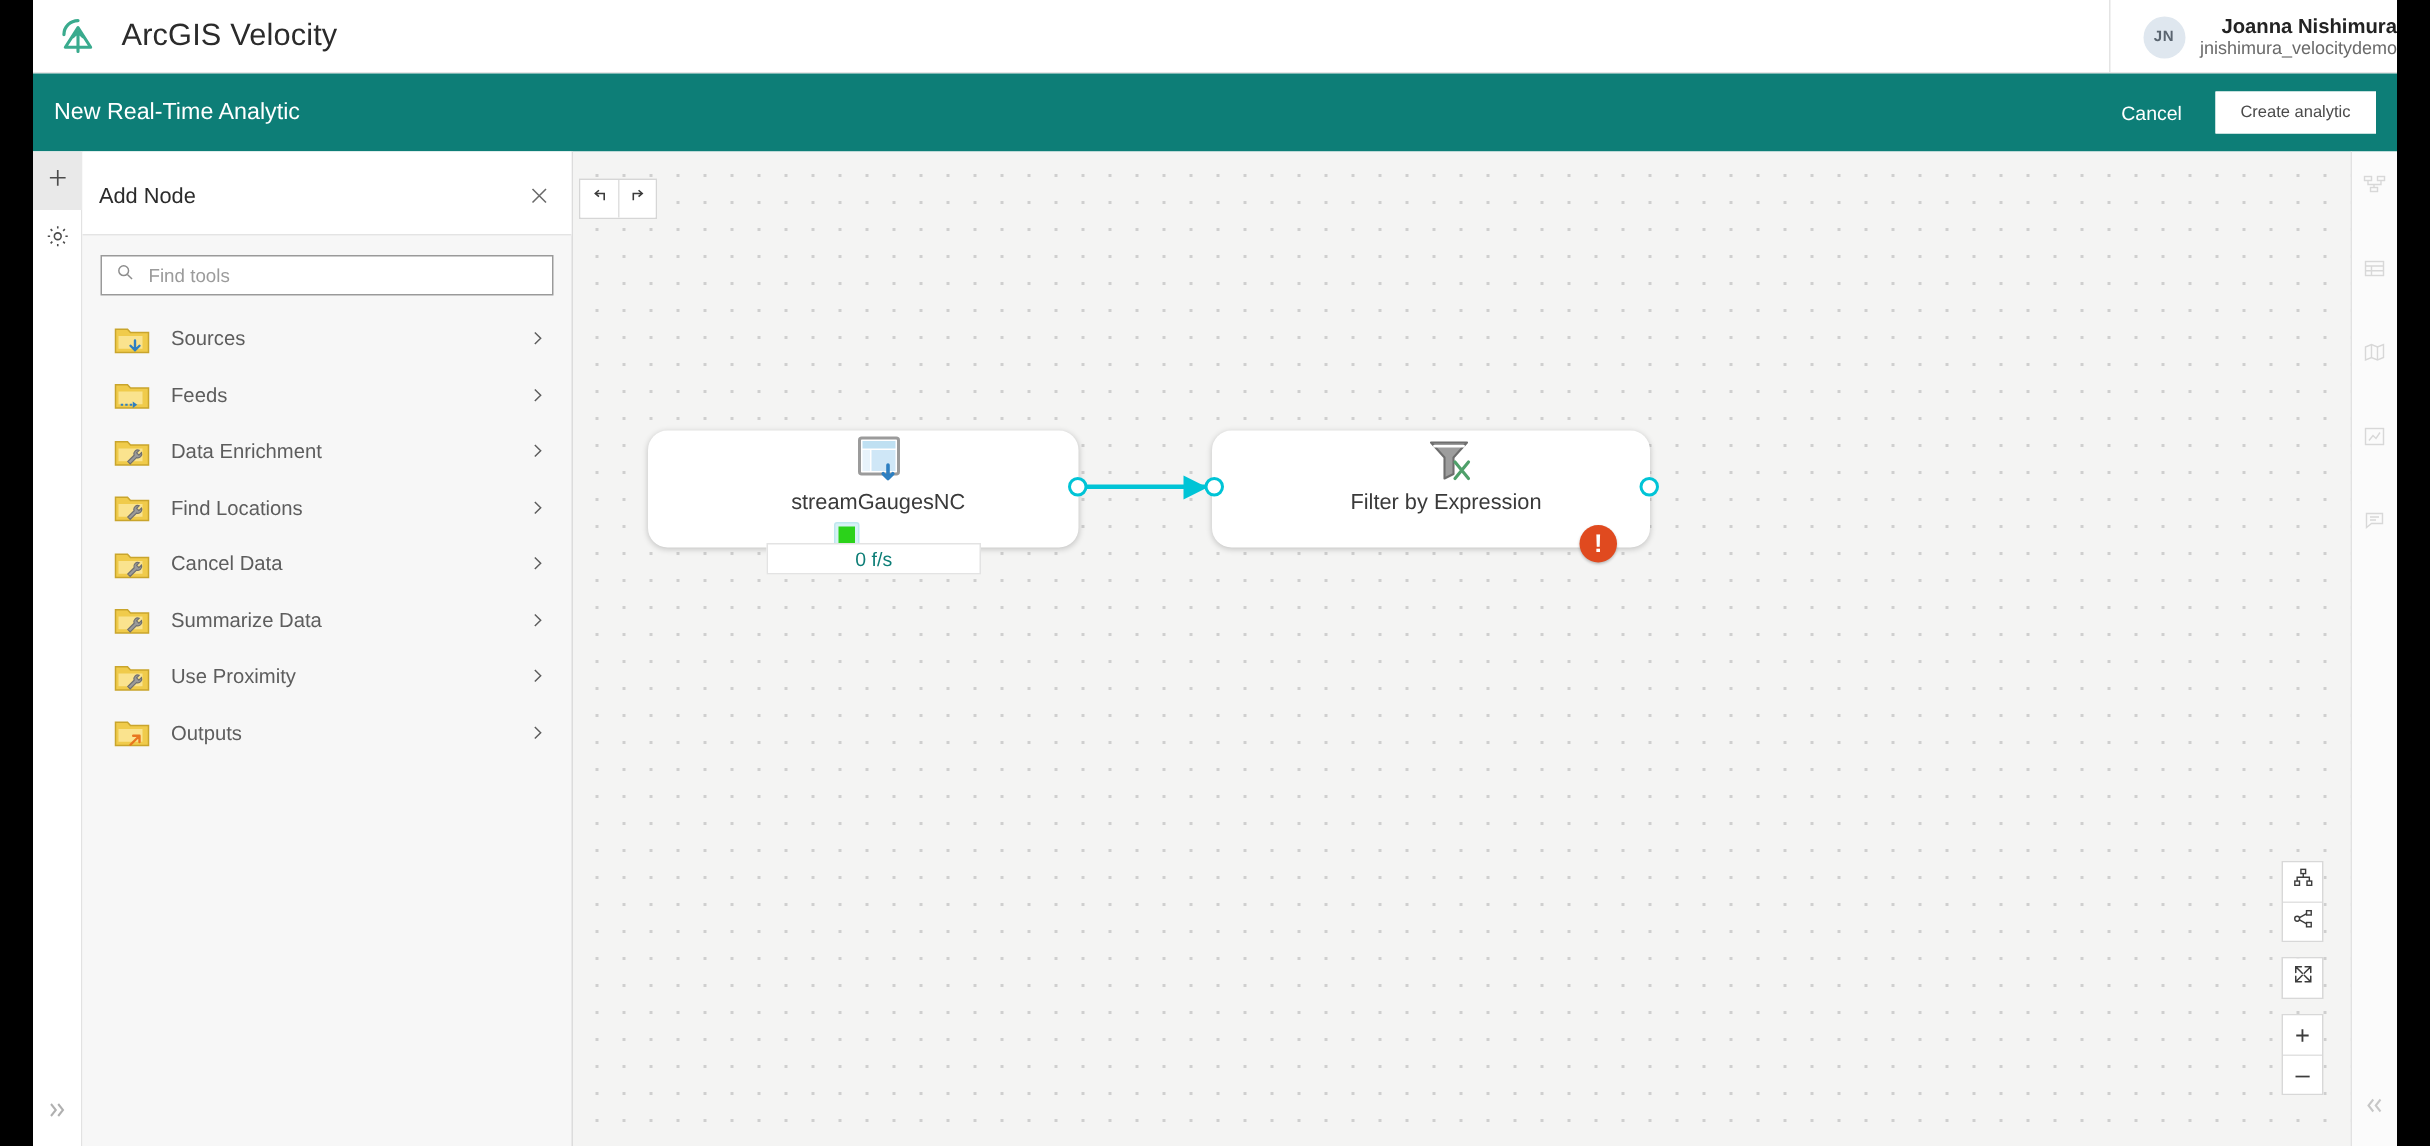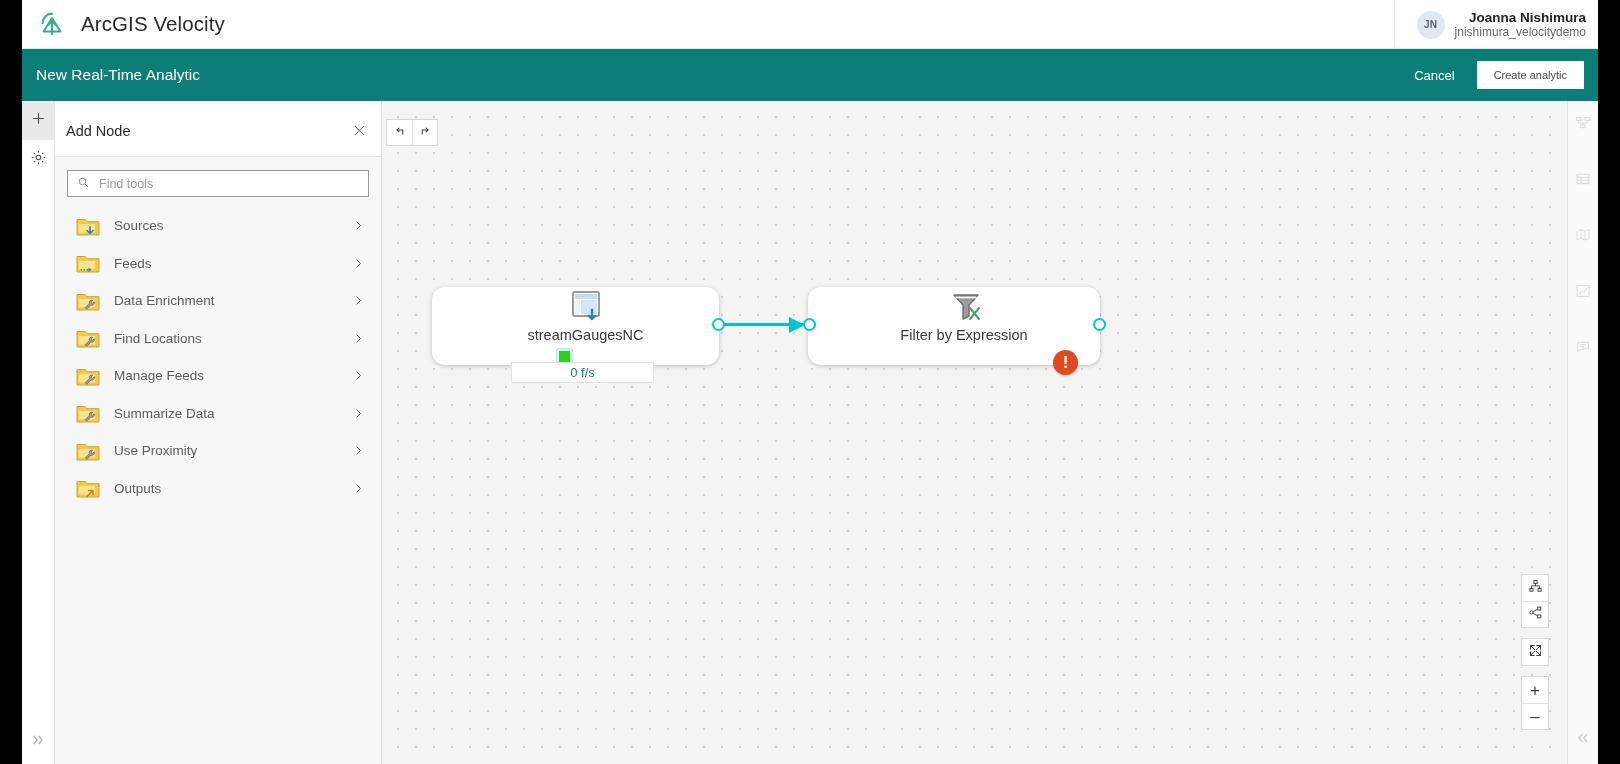--- a/index.html
+++ b/index.html
@@ -24,21 +24,21 @@
   .app-header {
     position: absolute; left: 22px; top: 0; width: 1576px; height: 49px;
     background: #ffffff; display: flex; align-items: center;
     border-bottom: 1px solid #e6e6e6;
   }
   .brand { display: flex; align-items: center; gap: 14px; padding-left: 15px; }
   .brand-logo { width: 30px; height: 30px; display:block; }
   .brand-title { font-size: 20.5px; color: #2b2b2b; letter-spacing: .1px; }
 
   .user-box {
-    position: absolute; right: 12px; top: 0; height: 49px;
+    position: absolute; right: 0; top: 0; height: 49px;
     display: flex; align-items: center; gap: 10px;
     padding-left: 22px; border-left: 1px solid #e4e4e4;
   }
   .avatar {
     width: 28px; height: 28px; border-radius: 50%;
     background: #dfe7ef; color: #5a6570;
     font-size: 10px; font-weight: bold;
     display: flex; align-items: center; justify-content: center;
     letter-spacing: .3px;
   }
@@ -354,21 +354,21 @@
       </div>
 
       <div class="tool-row">
         <span class="tool-icon">
           <svg viewBox="0 0 24 22" width="24" height="22">
             <path d="M1 4.5h8l2 2.2h12V20H1z" fill="#f0cb4b" stroke="#c9a52c" stroke-width="1"></path>
             <path d="M3 9h16v8.5H3z" fill="#fbe79a" opacity=".85"></path>
             <path d="M16.8 10.2a2.6 2.6 0 00-3.4 3.3l-4.2 4.2 1.6 1.6 4.2-4.2a2.6 2.6 0 003.3-3.4l-1.7 1.7-1.5-1.5z" fill="#9a9a9a" stroke="#6f6f6f" stroke-width=".8"></path>
           </svg>
         </span>
-        <span class="tool-label">Manage Feeds</span>
+        <span class="tool-label">Cancel Data</span>
         <span class="chev">
           <svg viewBox="0 0 20 20" width="13" height="13" fill="none" stroke="#5d5d5d" stroke-width="1.5">
               <path d="M7 4l6 6-6 6"></path>
             </svg>
         </span>
       </div>
 
       <div class="tool-row">
         <span class="tool-icon">
           <svg viewBox="0 0 24 22" width="24" height="22">

